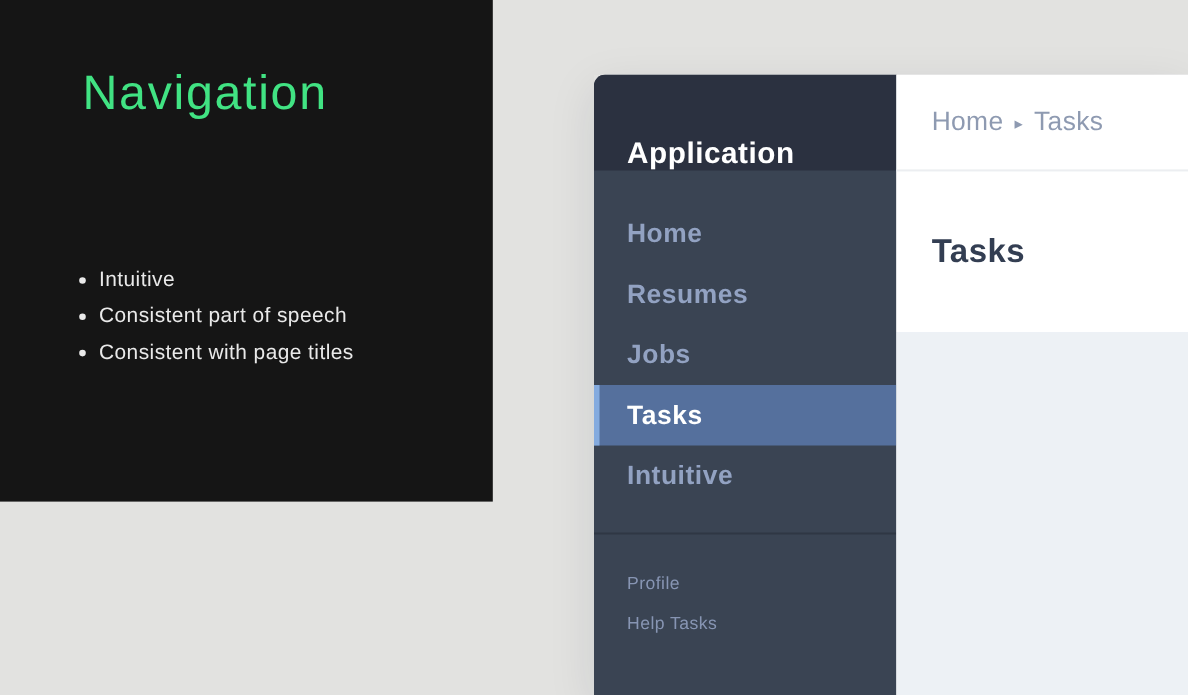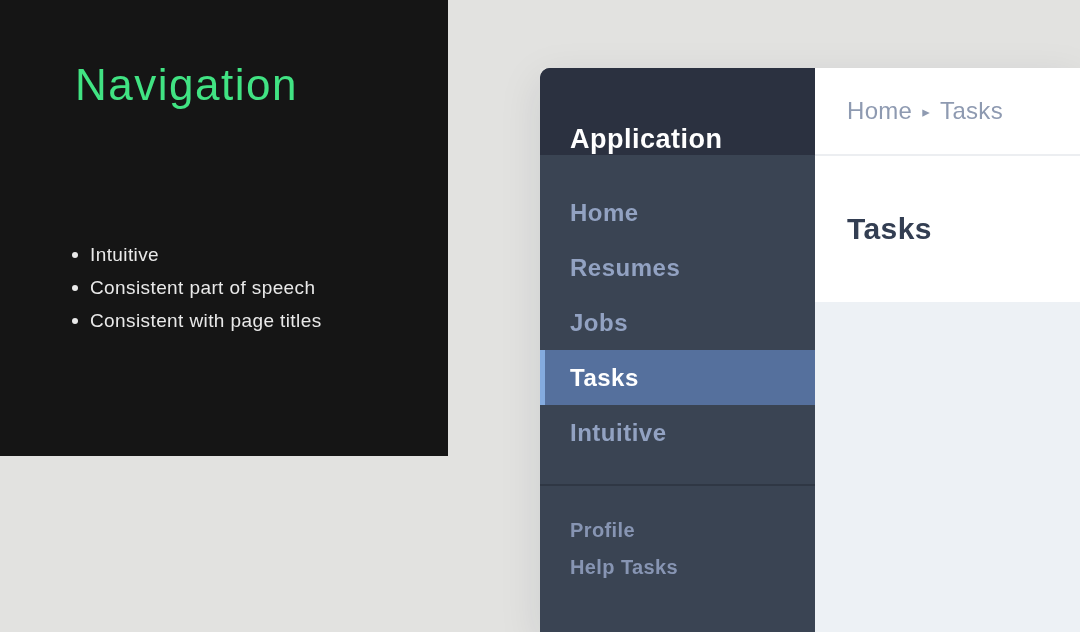--- a/index.html
+++ b/index.html
@@ -73,21 +73,21 @@
   }
   .sidebar-divider {
     height: 0; border-top: 2px solid rgba(0,0,0,0.18);
     margin-top: 24px;
   }
   .secondary-list { padding-top: 26px; }
   .secondary-item {
     height: 37px; display: flex; align-items: center;
     padding-left: 30px; cursor: pointer;
     color: var(--secondary_text, #8795b3);
-    font-size: 20px; font-weight: 700; letter-spacing: 0.4px;
+    font-size: 16px; font-weight: 400; letter-spacing: 0.4px;
   }
 
   
   .main { flex: 1 1 auto; display: flex; flex-direction: column; background: var(--content_bg, #edf1f5); }
   .breadcrumb-bar {
     height: 88px; flex: 0 0 88px; background: #ffffff;
     border-bottom: 2px solid var(--content_divider, #eceef1);
     display: flex; align-items: center; padding-left: 32px;
   }
   .breadcrumb { display: flex; align-items: center; font-size: 24px; letter-spacing: 0.3px; color: var(--breadcrumb_text, #8e9ab1); }

